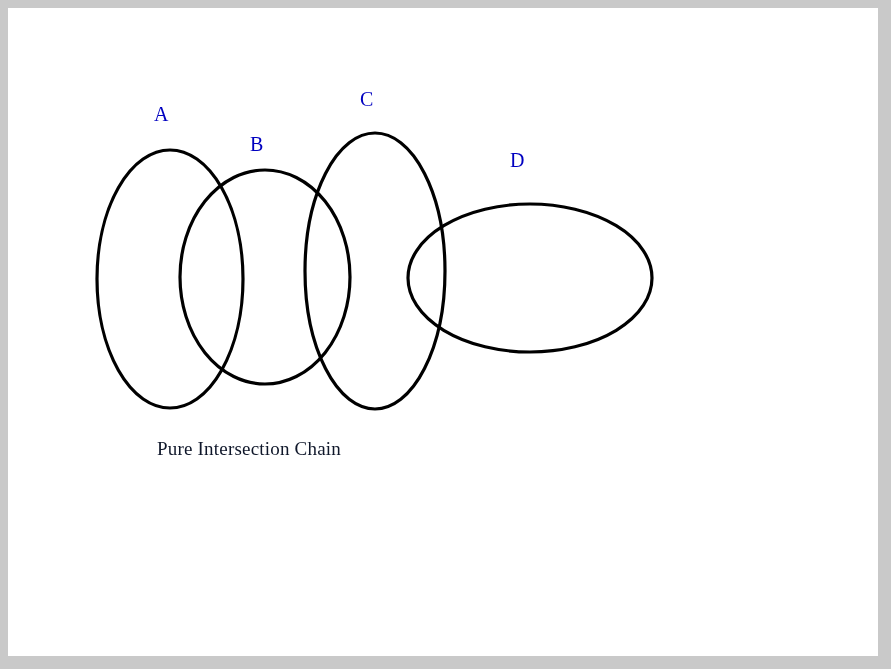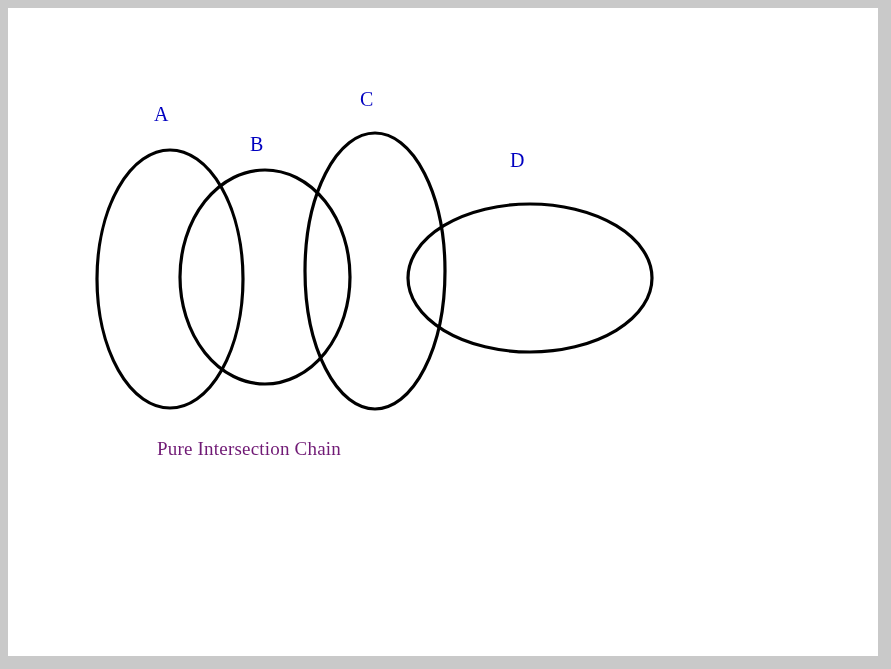--- a/index.html
+++ b/index.html
@@ -61,14 +61,14 @@
       <ellipse cx="170" cy="279" rx="73" ry="129" stroke="#000000"></ellipse>
       <text x="154" y="121" fill="#0000c0" class="set-label">A</text>
       <ellipse cx="265" cy="277" rx="85" ry="107" stroke="#000000"></ellipse>
       <text x="250" y="151" fill="#0000c0" class="set-label">B</text>
       <ellipse cx="375" cy="271" rx="70" ry="138" stroke="#000000"></ellipse>
       <text x="360" y="106" fill="#0000c0" class="set-label">C</text>
       <ellipse cx="530" cy="278" rx="122" ry="74" stroke="#000000"></ellipse>
       <text x="510" y="167" fill="#0000c0" class="set-label">D</text>
     </svg>
 
-  <div class="caption" style="color: #701a75;">Pure Intersection Chain</div>
+  <div class="caption" style="color: #0f172a;">Pure Intersection Chain</div>
 </div>
 
 </body></html>

